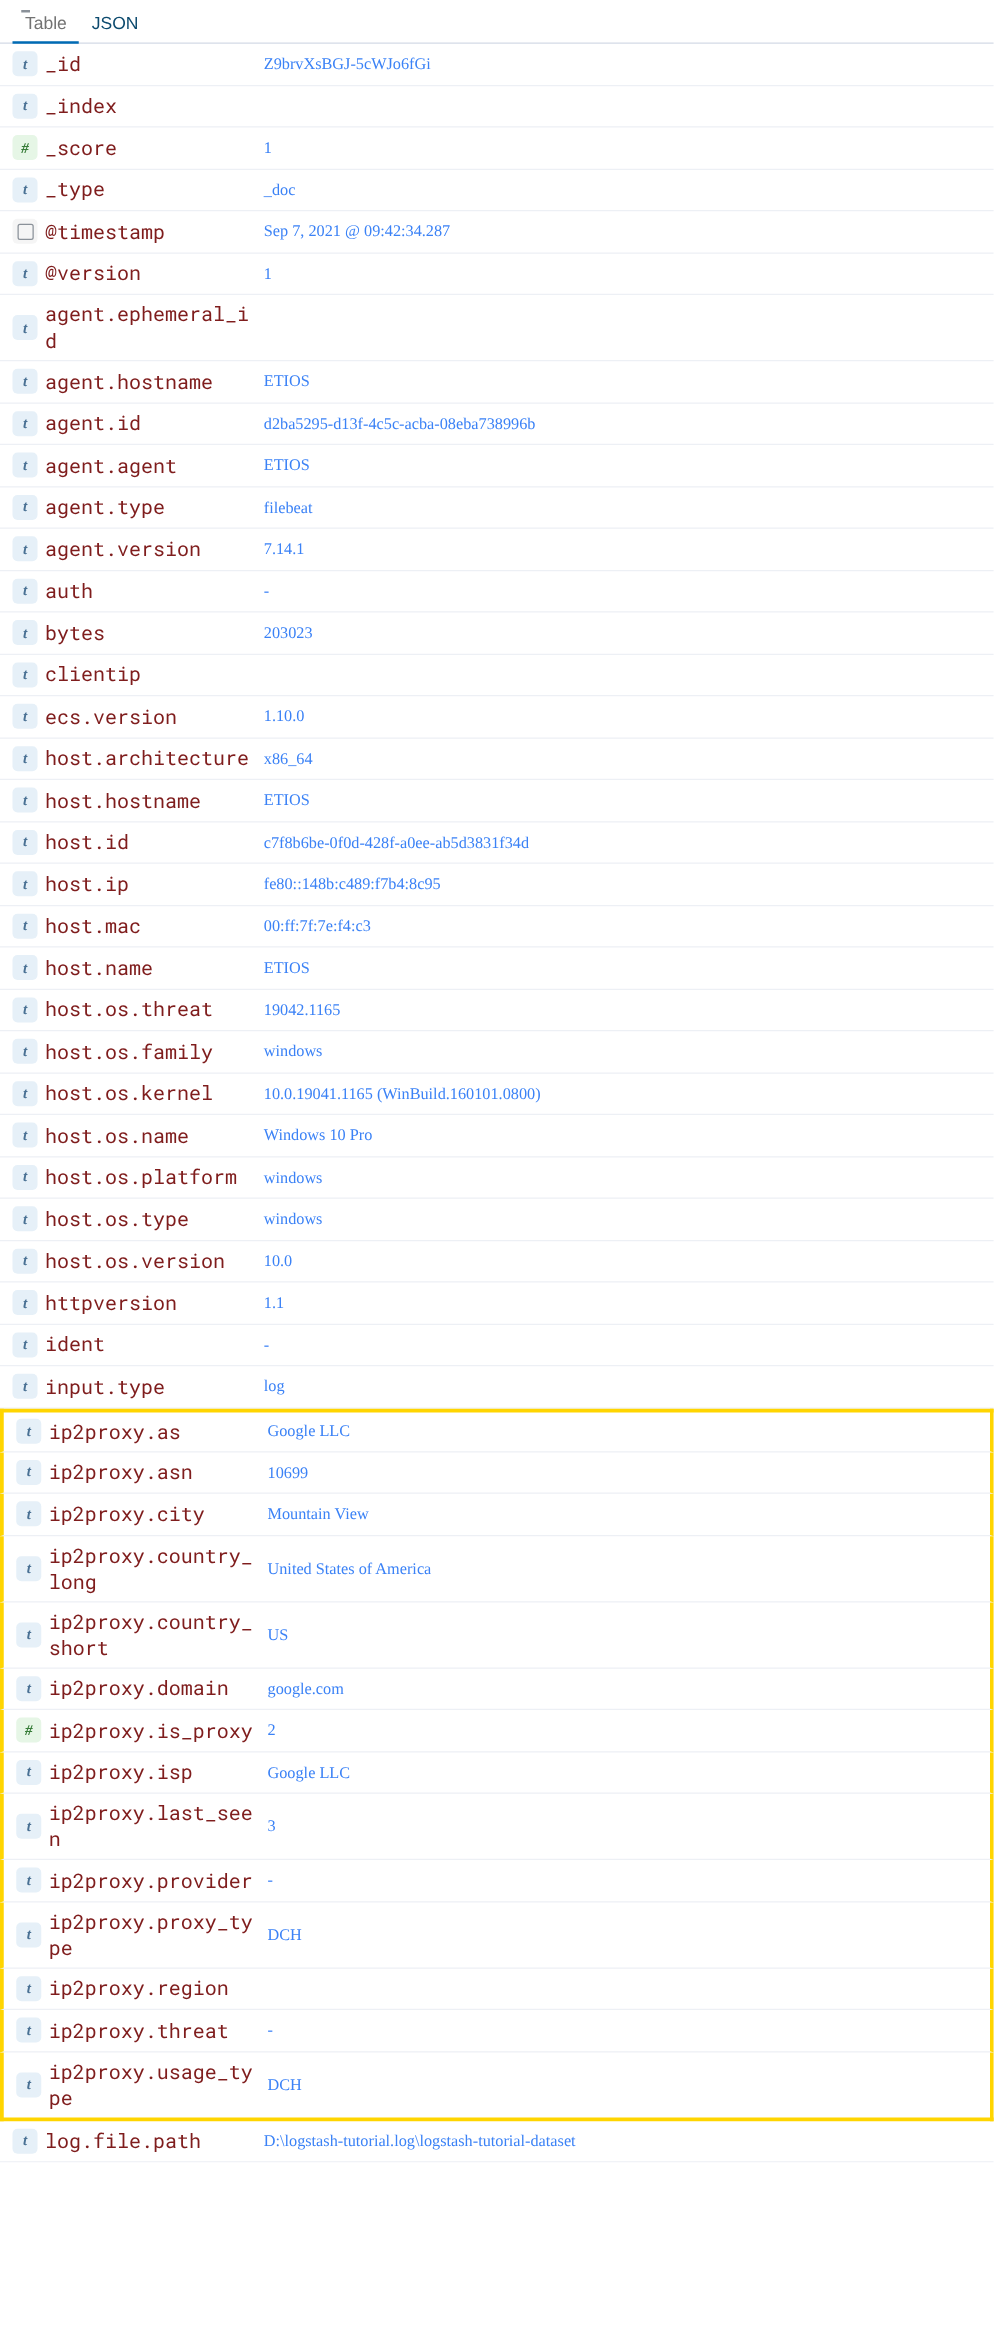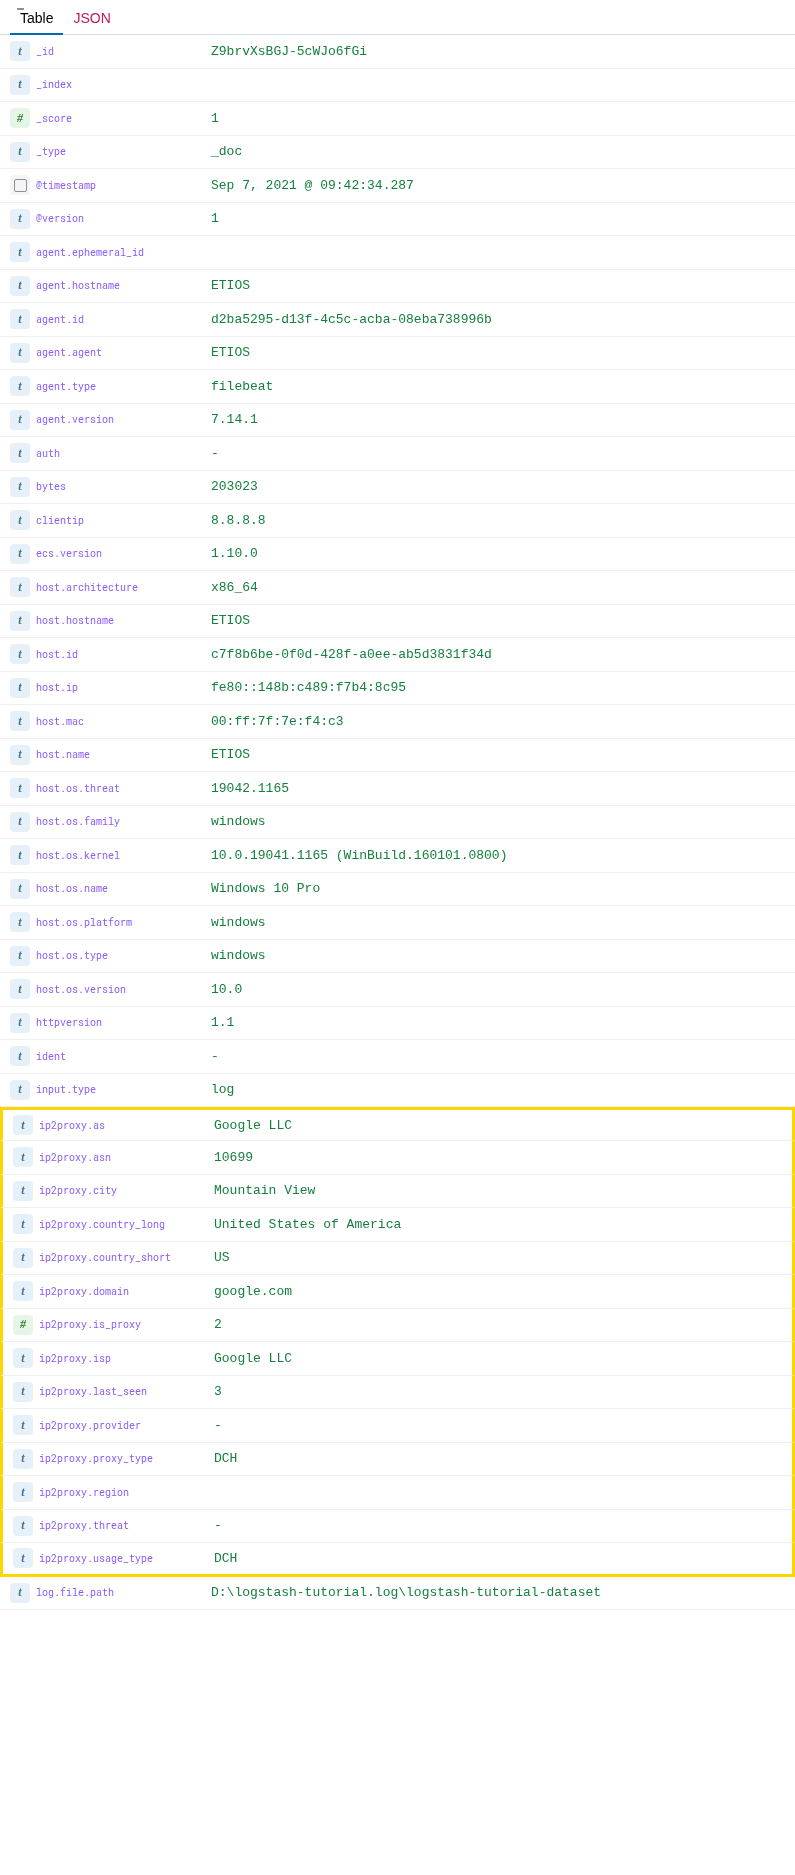--- a/index.html
+++ b/index.html
@@ -1,33 +1,33 @@
 <!DOCTYPE html>
 <html><head>
 <meta charset="utf-8">
 <style>
 *{box-sizing:border-box;margin:0;padding:0}
 body{font-family:-apple-system,BlinkMacSystemFont,"Segoe UI",Helvetica,Arial,sans-serif;font-size:14px;background:#fff;width:795px}
 .tabs{display:flex;border-bottom:1px solid #d3dae6;padding:0 10px}
-.tab{padding:10px 10px 8px;color:#be185d;font-size:14px;cursor:pointer;position:relative}
-.tab.active{color:#000000}
+.tab{padding:10px 10px 8px;color:#0c4a6e;font-size:14px;cursor:pointer;position:relative}
+.tab.active{color:#737373}
 .tab.active::after{content:"";position:absolute;bottom:-1px;left:0;right:0;height:2px;background:#006bb4}
 .table{width:100%}
 .row{display:flex;align-items:center;min-height:33.5px;border-bottom:1px solid #edf0f5;padding:5px 0}
 .row.highlight{border-left:3px solid #ffd500;border-right:3px solid #ffd500}
 .highlight-top{border-top:3px solid #ffd500}
 .highlight-bottom{border-bottom:3px solid #ffd500!important}
 .badge{display:inline-flex;align-items:center;justify-content:center;width:20px;height:20px;border-radius:4px;margin:0 6px 0 10px;font-size:12px;font-style:italic;font-family:Georgia,serif;font-weight:600}
 .badge.t{background:#e6f0f8;color:#4a7194}
 .badge.n{background:#e6f6e6;color:#387d39}
 .badge.d{background:#f5f5f5;color:#69707d}
 .badge.d::before{content:"";display:inline-block;width:11px;height:11px;border:1.5px solid #8a9199;border-radius:2px;position:relative}
 .badge.d::after{content:"";position:absolute;width:7px;height:1.5px;background:#8a9199;top:8px}
-.fieldname{width:175px;font-family:"Roboto Mono",Menlo,Consolas,monospace;font-size:10px;color:#8b5cf6;padding-right:8px;word-break:break-all}
-.fieldval{flex:1;font-family:Liberation Mono, monospace;font-size:13px;color:#15803d;word-break:break-all;padding-right:10px}
+.fieldname{width:175px;font-family:"Roboto Mono",Menlo,Consolas,monospace;font-size:16px;color:#7f1d1d;padding-right:8px;word-break:break-all}
+.fieldval{flex:1;font-family:Liberation Serif, serif;font-size:13px;color:#3b82f6;word-break:break-all;padding-right:10px}
 </style>
 </head>
 <body>
 
 <div class="tabs">
   <div class="tab active">Table</div>
   <div class="tab">JSON</div>
 </div>
 
 <div class="table" id="table">
@@ -95,21 +95,20 @@
       <span class="fieldval">-</span>
     </div>
     <div class="row">
       <span class="badge t">t</span>
       <span class="fieldname">bytes</span>
       <span class="fieldval">203023</span>
     </div>
     <div class="row">
       <span class="badge t">t</span>
       <span class="fieldname">clientip</span>
-      <span class="fieldval">8.8.8.8</span>
     </div>
     <div class="row">
       <span class="badge t">t</span>
       <span class="fieldname">ecs.version</span>
       <span class="fieldval">1.10.0</span>
     </div>
     <div class="row">
       <span class="badge t">t</span>
       <span class="fieldname">host.architecture</span>
       <span class="fieldval">x86_64</span>

